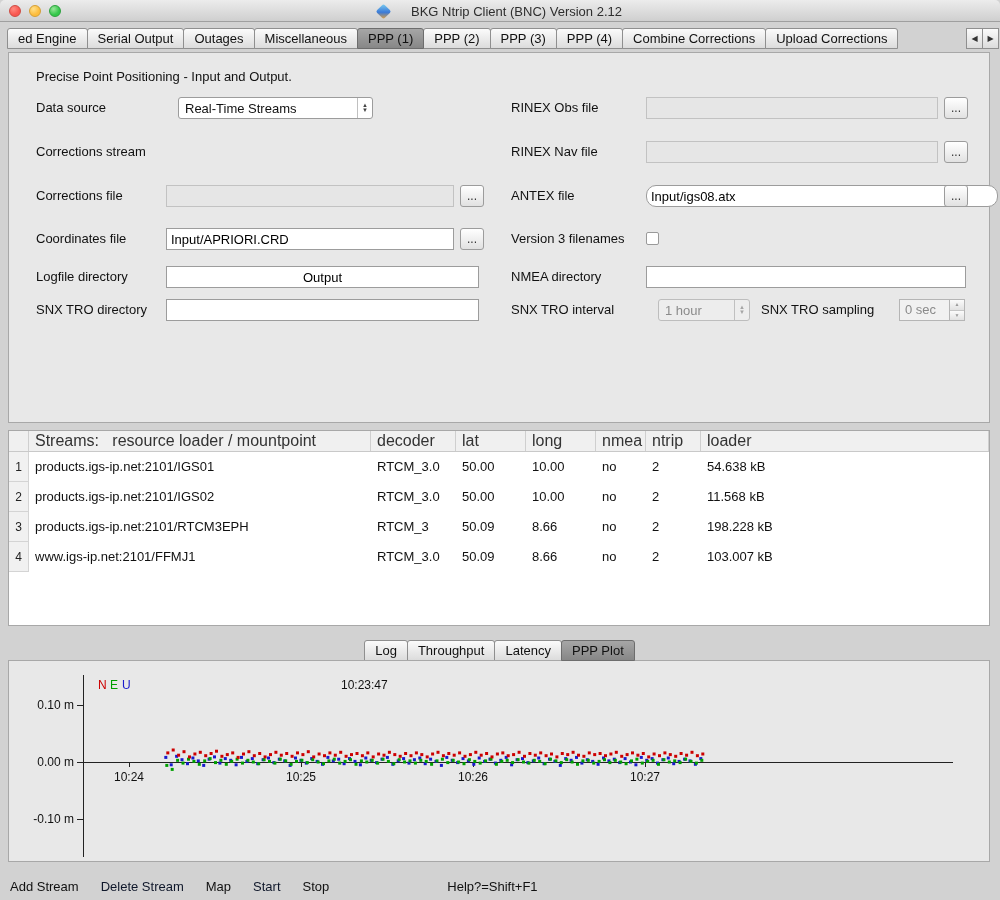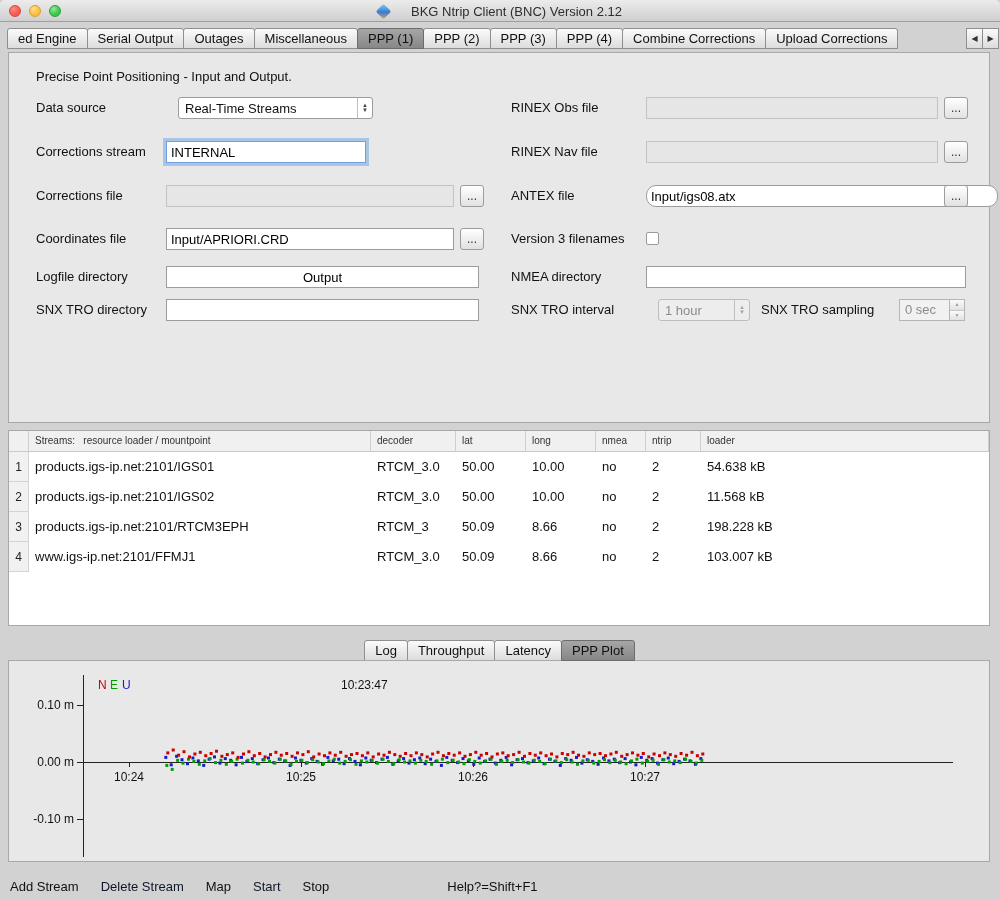--- a/index.html
+++ b/index.html
@@ -102,21 +102,21 @@
     font-style:normal; flex:1; font-size:5px; line-height:9px; text-align:center;
     color:#9a9a9a; background:linear-gradient(#fbfbfb,#e2e2e2);
   }
   .spin-btns i:first-child { border-bottom:1px solid #c5c5c5; }
 
   
   .streams { left:8px; top:430px; width:982px; height:196px; background:#fff; overflow:hidden; }
   .t-row { display:grid; grid-template-columns:20px 342px 85px 70px 70px 50px 55px 1fr; }
   .t-head { height:21px; background:#f0f0f0; border-bottom:1px solid #c9c9c9; }
   .t-head .t-cell {
-    font-size:10px; color:#333; line-height:20px; padding:0 6px;
+    font-size:16px; color:#333; line-height:20px; padding:0 6px;
     border-right:1px solid #cfcfcf; white-space:pre; overflow:hidden;
   }
   .t-corner { border-right:1px solid #cfcfcf; background:#f0f0f0; }
   .t-body-row { height:30px; }
   .t-gut {
     background:#f1f1f1; border-right:1px solid #d4d4d4; border-bottom:1px solid #d4d4d4;
     font-size:12px; color:#222; display:flex; align-items:center; justify-content:center;
   }
   .t-cell-b { line-height:30px; padding:0 6px; white-space:nowrap; overflow:hidden; }
 
@@ -183,21 +183,20 @@
     <div class="fld" style="left:27px;top:47px">Data source</div>
     <div class="popup" style="left:157px;top:44px;width:195px">
       <span class="popup-text">Real-Time Streams</span>
       <span class="popup-arrows">
           <i>▲</i>
           <i>▼</i>
         </span>
     </div>
 
     <div class="fld" style="left:27px;top:91px">Corrections stream</div>
-    <input class="txt focus" style="left: 157px; top: 88px; width: 200px;" value="INTERNAL">
 
     <div class="fld" style="left:27px;top:135px">Corrections file</div>
     <input class="txt dis" style="left: 157px; top: 132px; width: 288px;" value="">
     <button class="browse" style="left:451px;top:132px">...</button>
 
     <div class="fld" style="left:27px;top:178px">Coordinates file</div>
     <input class="txt" style="left: 157px; top: 175px; width: 288px;" value="Input/APRIORI.CRD">
     <button class="browse" style="left:451px;top:175px">...</button>
 
     <div class="fld" style="left:27px;top:216px">Logfile directory</div>

